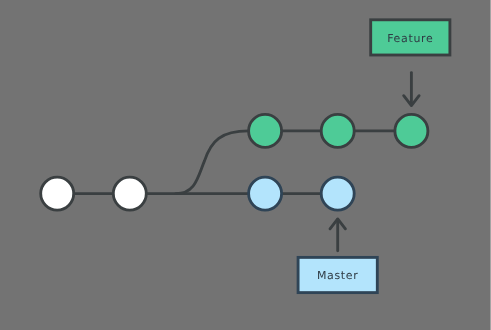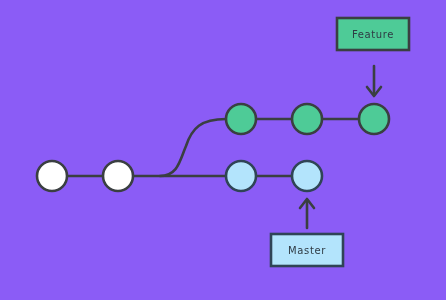--- a/index.html
+++ b/index.html
@@ -10,21 +10,21 @@
     width: 446px;
     height: 300px;
     background: #f4f4f3;
     font-family: "DejaVu Sans", sans-serif;
     overflow: hidden;
   }
   #diagram-root {
     position: relative;
     width: 446px;
     height: 300px;
-    background: #8b5cf6;
+    background: #737373;
   }
   svg.canvas {
     position: absolute;
     top: 0;
     left: 0;
     width: 446px;
     height: 300px;
     display: block;
   }
   .label-text {

